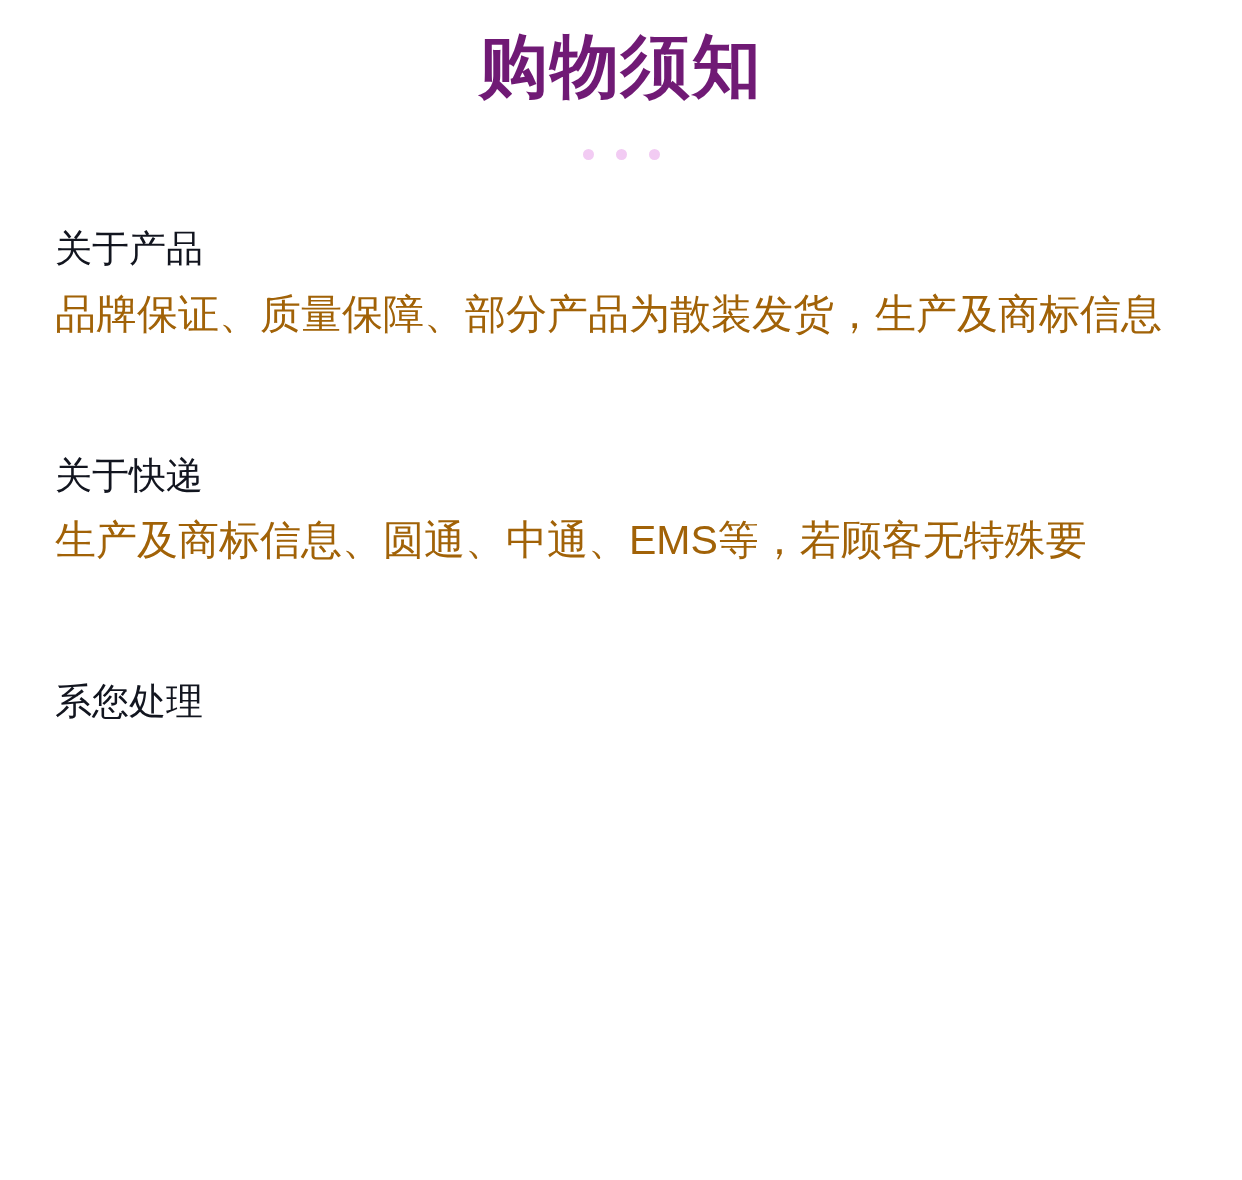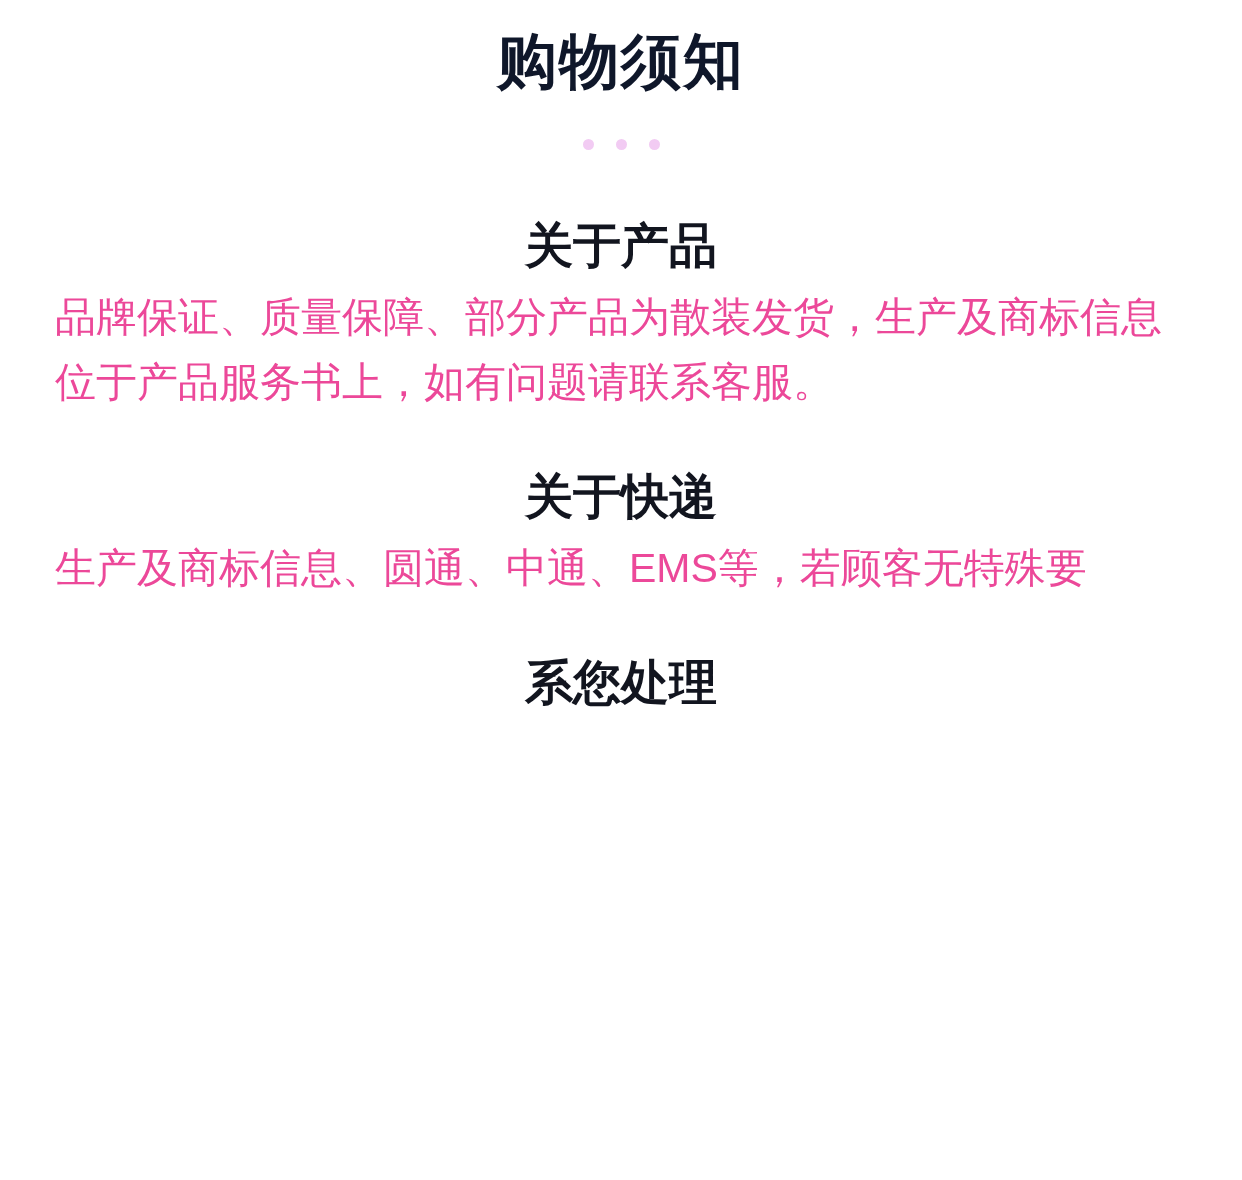--- a/index.html
+++ b/index.html
@@ -10,61 +10,60 @@
   body {
     width: 1242px;
     height: 1180px;
     overflow: hidden;
     font-family: "Liberation Sans", "DejaVu Sans", sans-serif;
     color: #12151F;
   }
   .page-title {
     margin: 28px 0 0 0;
     text-align: center;
-    font-size: 60px;
+    font-size: 69px;
     font-weight: 700;
     line-height: 1.12;
     letter-spacing: 2px;
-    color: #0f172a;
+    color: #701a75;
   }
   .divider-dots {
     display: flex;
     justify-content: center;
     align-items: center;
     gap: 22px;
     margin-top: 44px;
   }
   .dot {
     width: 11px;
     height: 11px;
     border-radius: 50%;
     background: #F2CBF3;
   }
   .content {
     padding: 0 55px;
   }
   .section {
-    margin-top: 52px;
+    margin-top: 106px;
   }
   .section:first-child {
     margin-top: 66px;
   }
   .section-heading {
-    font-size: 48px;
-    font-weight: 700;
+    font-size: 37px;
+    font-weight: 400;
     line-height: 1.25;
     color: #12151F;
-    text-align: center;
   }
   .section-body {
     margin-top: 9px;
     font-size: 41px;
     line-height: 65px;
     font-weight: 400;
-    color: #ec4899;
+    color: #a16207;
   }
   .body-line {
     white-space: nowrap;
   }
 </style>
 </head>
 <body>
 
 <h1 class="page-title">购物须知</h1>
 
@@ -73,21 +72,20 @@
   <span class="dot"></span>
   <span class="dot"></span>
 </div>
 
 <div class="content">
 
   <div class="section">
     <div class="section-heading">关于产品</div>
     <div class="section-body">
       <div class="body-line">品牌保证、质量保障、部分产品为散装发货，生产及商标信息</div>
-      <div class="body-line">位于产品服务书上，如有问题请联系客服。</div>
     </div>
   </div>
 
   <div class="section">
     <div class="section-heading">关于快递</div>
     <div class="section-body">
       <div class="body-line">生产及商标信息、圆通、中通、EMS等，若顾客无特殊要</div>
     </div>
   </div>
 

